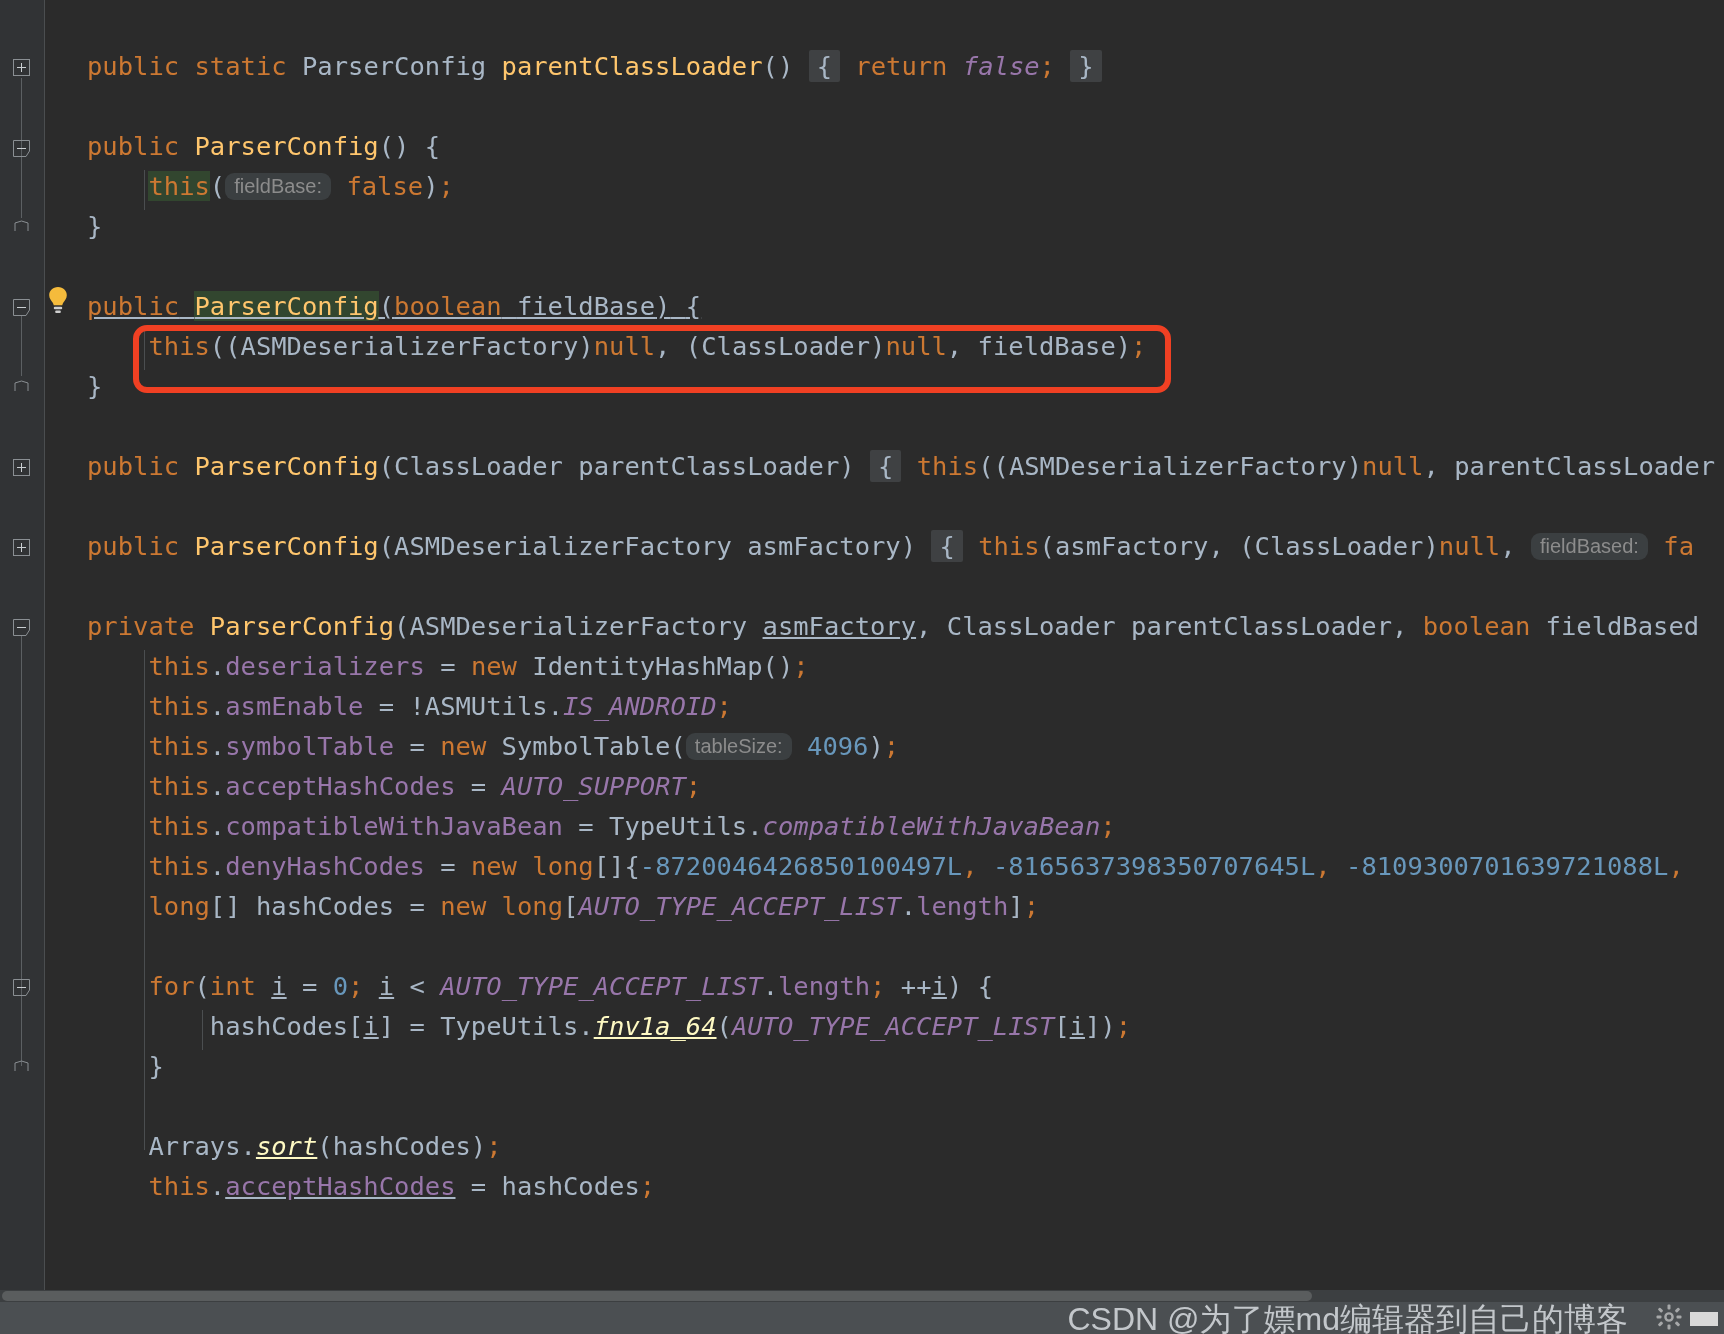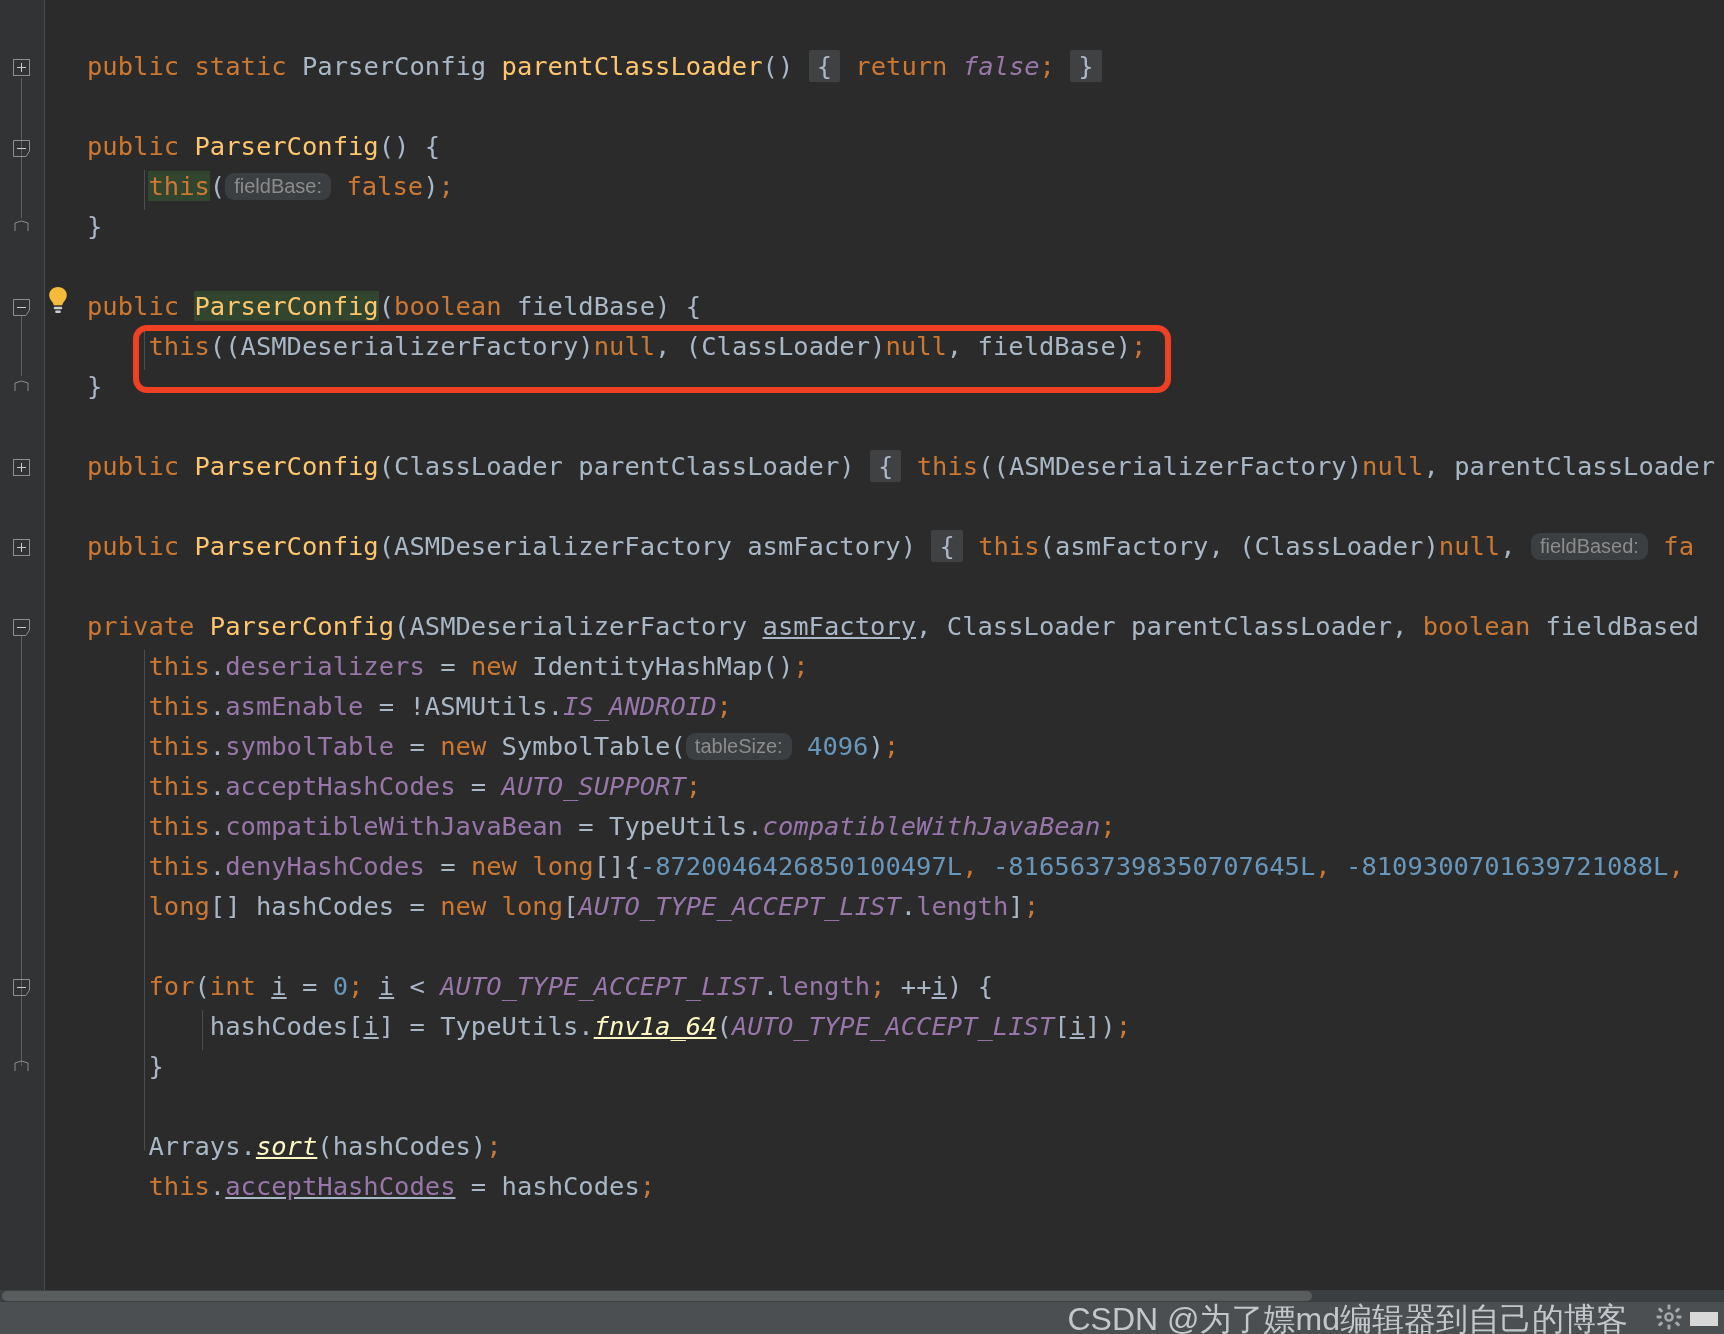--- a/index.html
+++ b/index.html
@@ -277,21 +277,21 @@
     <div class="iguide" style="left:157px;top:1010px;height:40px;"></div>
 
     <div class="line" style="top:46px;left:42px;"><span class="kw">public</span> <span class="kw">static</span> <span class="typ">ParserConfig</span> <span class="meth">parentClassLoader</span><span class="punc">()</span> <span class="brace-chip">{</span> <span class="kw">return</span> <span class="stat">false</span><span class="semi">;</span> <span class="brace-chip">}</span></div>
 
     <div class="line" style="top:126px;left:42px;"><span class="kw">public</span> <span class="meth">ParserConfig</span><span class="punc">()</span> <span class="punc">{</span></div>
 
     <div class="line" style="top:166px;left:42px;"><span class="ind">    </span><span class="kw hl-ident">this</span><span class="punc">(</span><span class="hint">fieldBase:</span> <span class="kw">false</span><span class="punc">)</span><span class="semi">;</span></div>
 
     <div class="line" style="top:206px;left:42px;"><span class="punc">}</span></div>
 
-    <div class="line" style="top:286px;left:42px;"><span class="kw">public</span> <span class="meth hl-ident">ParserConfig</span><span class="punc">(</span><span class="kw">boolean</span> <span class="typ">fieldBase</span><span class="punc">)</span> <span class="punc">{</span></div>
+    <div class="line" style="top:286px;left:42px;text-decoration:underline;"><span class="kw">public</span> <span class="meth hl-ident">ParserConfig</span><span class="punc">(</span><span class="kw">boolean</span> <span class="typ">fieldBase</span><span class="punc">)</span> <span class="punc">{</span></div>
 
     <div class="line" style="top:326px;left:42px;"><span class="ind">    </span><span class="kw">this</span><span class="punc">((</span><span class="typ">ASMDeserializerFactory</span><span class="punc">)</span><span class="kw">null</span><span class="punc">,</span> <span class="punc">(</span><span class="typ">ClassLoader</span><span class="punc">)</span><span class="kw">null</span><span class="punc">,</span> <span class="typ">fieldBase</span><span class="punc">)</span><span class="semi">;</span></div>
 
     <div class="line" style="top:366px;left:42px;"><span class="punc">}</span></div>
 
     <div class="line" style="top:446px;left:42px;"><span class="kw">public</span> <span class="meth">ParserConfig</span><span class="punc">(</span><span class="typ">ClassLoader</span> <span class="typ">parentClassLoader</span><span class="punc">)</span> <span class="brace-chip">{</span> <span class="kw">this</span><span class="punc">((</span><span class="typ">ASMDeserializerFactory</span><span class="punc">)</span><span class="kw">null</span><span class="punc">,</span> <span class="typ">parentClassLoader</span></div>
 
     <div class="line" style="top:526px;left:42px;"><span class="kw">public</span> <span class="meth">ParserConfig</span><span class="punc">(</span><span class="typ">ASMDeserializerFactory</span> <span class="typ">asmFactory</span><span class="punc">)</span> <span class="brace-chip">{</span> <span class="kw">this</span><span class="punc">(</span><span class="typ">asmFactory</span><span class="punc">,</span> <span class="punc">(</span><span class="typ">ClassLoader</span><span class="punc">)</span><span class="kw">null</span><span class="punc">,</span> <span class="hint">fieldBased:</span> <span class="kw">fa</span></div>
 
     <div class="line" style="top:606px;left:42px;"><span class="kw">private</span> <span class="meth">ParserConfig</span><span class="punc">(</span><span class="typ">ASMDeserializerFactory</span> <span class="typ und">asmFactory</span><span class="punc">,</span> <span class="typ">ClassLoader</span> <span class="typ">parentClassLoader</span><span class="punc">,</span> <span class="kw">boolean</span> <span class="typ">fieldBased</span></div>

